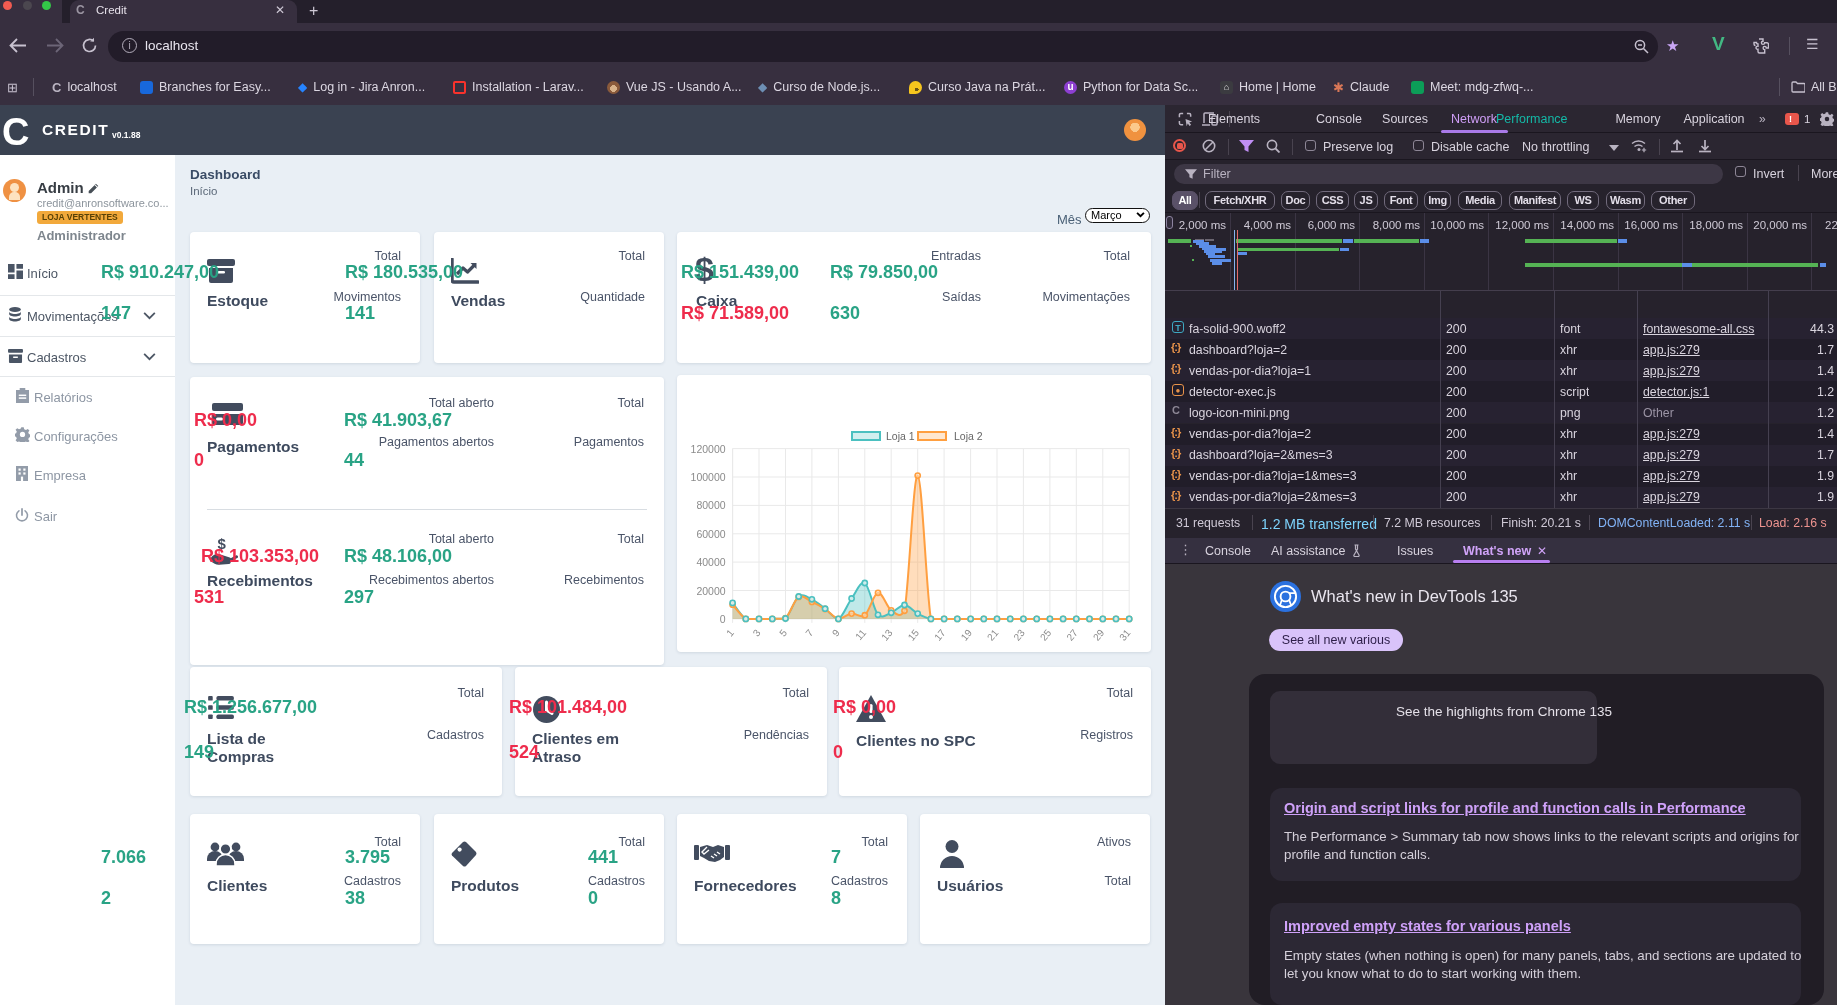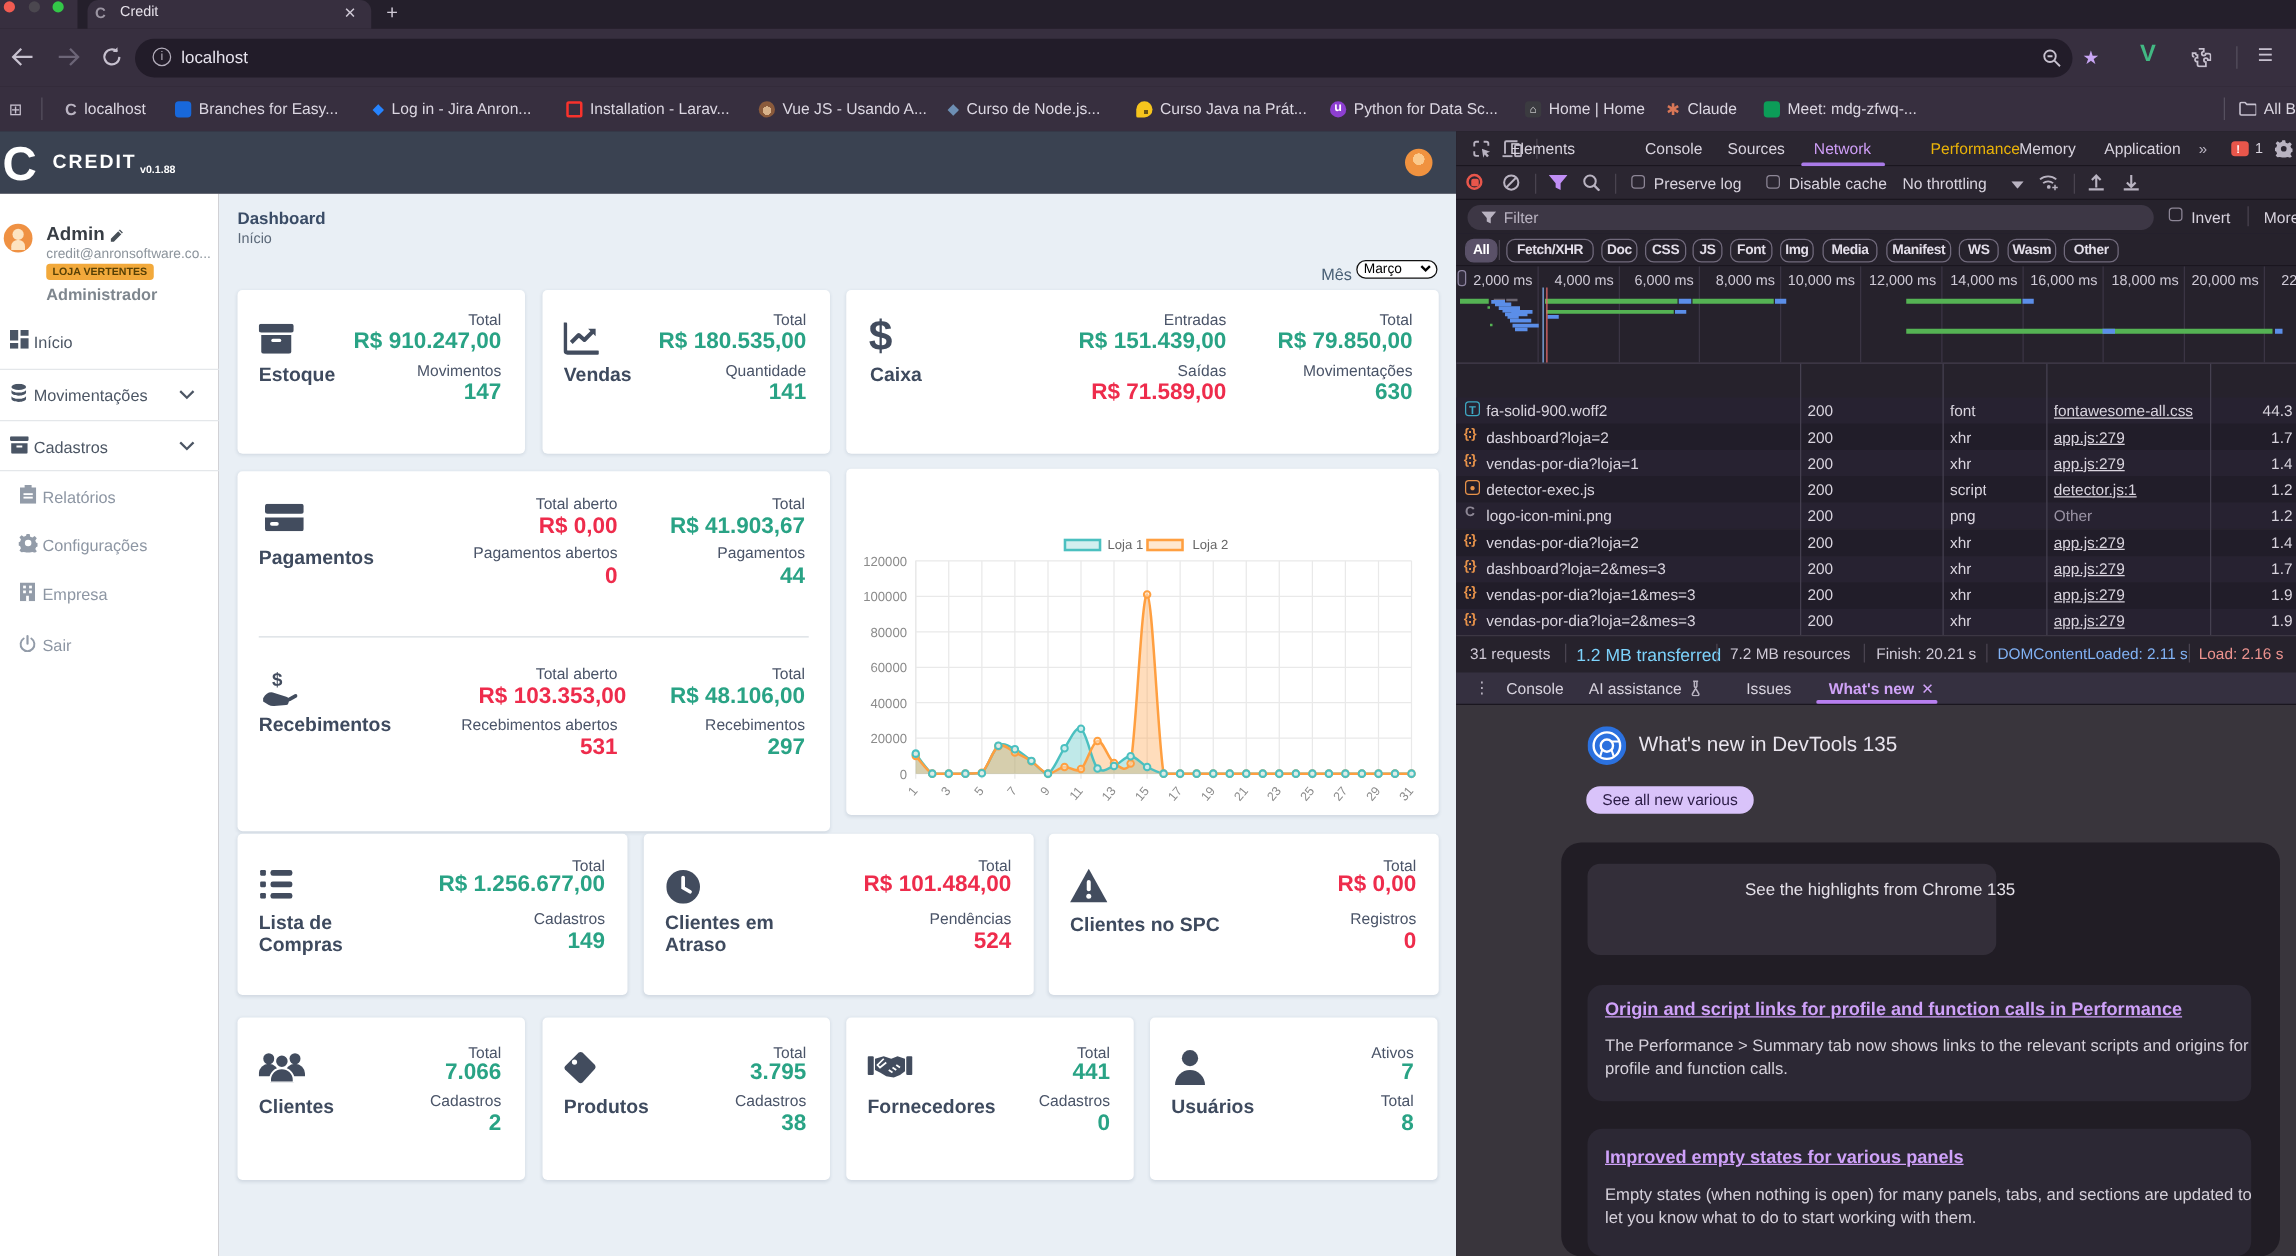--- a/index.html
+++ b/index.html
@@ -12,21 +12,21 @@
 #urlbar{left:108px;top:31px;width:1550px;height:31px;background:#221c29;border-radius:16px;color:#e8e4ee}
 #bookbar{left:0;top:69px;width:1837px;height:36px;background:#372f3f}
 .bm{position:absolute;top:69px;height:36px;display:flex;align-items:center;gap:6px;color:#dcd7e2;font-size:12.5px}
 .fav{width:13px;height:13px;border-radius:3px;display:inline-block;flex:none}
 .tool-ic{color:#c7c1cf}
 #apphdr{left:0;top:105px;width:1165px;height:50px;background:#3a4251}
 #sidebar{left:0;top:155px;width:175px;height:850px;background:#fff}
 #content{left:175px;top:155px;width:990px;height:850px;background:#e9eff5}
 .card{position:absolute;background:#fff;border-radius:4px;box-shadow:0 1px 3px rgba(40,60,90,.13)}
 .lab{position:absolute;font-size:12.5px;color:#4a5468;text-align:right}
-.val{position:absolute;font-size:18px;font-weight:bold;color:#29a385;text-align:right}
+.val{position:absolute;font-size:18px;font-weight:bold;color:#29a385;text-align:left}
 .val.red{color:#ee2c4c}
 .ctitle{position:absolute;font-size:15.5px;font-weight:bold;color:#3e4a5e}
 .mi{position:absolute;left:0;width:175px;height:40px;display:flex;align-items:center;color:#4c5664;font-size:13px}
 .mi .ic{width:14px;margin:0 5px 0 8px;text-align:center;color:#4a5565}
 .mi.lite{color:#8d96a3;padding-left:7px}
 .mi.lite .ic{color:#939ca9}
 .sdiv{position:absolute;left:0;width:175px;height:1px;background:#e4e7ea}
 #devtools{left:1165px;top:105px;width:672px;height:900px;background:#26222c;color:#d8d3de;font-size:12px}
 .dt-sep{position:absolute;width:1px;height:16px;background:#49434f;top:6px}
 .chip{position:absolute;top:3px;height:19px;line-height:17px;border:1.5px solid #716a7c;border-radius:7px;color:#e3dee9;font-size:11px;font-weight:bold;letter-spacing:-0.3px;text-align:center}
@@ -511,21 +511,21 @@
       <g stroke="#b9b3c1" fill="none" stroke-width="1.5">
         <path d="M3 11V2a1 1 0 0 1 1-1h9M1 13h8"></path>
         <rect x="11" y="4" width="5" height="9" rx="1"></rect>
       </g>
     </svg>
 <div class="dt-sep" style="left:64px"></div>
 <div class="abs" style="left:43px;top:7px;width:120px;text-align:left;color:#d8d3de;font-size:12.5px">Elements</div>
 <div class="abs" style="left:114px;top:7px;width:120px;text-align:center;color:#d8d3de;font-size:12.5px">Console</div>
 <div class="abs" style="left:180px;top:7px;width:120px;text-align:center;color:#d8d3de;font-size:12.5px">Sources</div>
 <div class="abs" style="left:249px;top:7px;width:120px;text-align:center;color:#cf9ef7;font-size:12.5px">Network</div>
-<div class="abs" style="left:331px;top:7px;width:120px;text-align:right;color:#eab308;font-size:12.5px">Performance</div>
+<div class="abs" style="left:331px;top:7px;width:120px;text-align:left;color:#14b8a6;font-size:12.5px">Performance</div>
 <div class="abs" style="left:413px;top:7px;width:120px;text-align:center;color:#d8d3de;font-size:12.5px">Memory</div>
 <div class="abs" style="left:489px;top:7px;width:120px;text-align:center;color:#d8d3de;font-size:12.5px">Application</div>
 <div class="abs" style="left:276px;top:25px;width:67px;height:3px;background:#a97ae8;border-radius:2px"></div>
 <div class="abs" style="left:594px;top:7px;color:#b9b3c1;font-size:12px;letter-spacing:-2px">»</div>
 <div class="abs" style="left:620px;top:8px;width:14px;height:12px;background:#e8564b;border-radius:3px"></div>
     <div class="abs" style="left:624px;top:9px;color:#fff;font-size:9px;font-weight:bold">!</div>
 <div class="abs" style="left:639px;top:8px;color:#d8d3de;font-size:11.5px">1</div>
 <svg class="abs" style="left:655px;top:7px" width="14" height="14" viewBox="0 0 16 16">
       <path d="M6.7.3h2.6l.5 2.2 1.9.8L13.6 2l1.8 1.8-1.3 1.9.8 1.9 2.2.5v2.6l-2.2.5-.8 1.9 1.3 1.9-1.8 1.8-1.9-1.3-1.9.8-.5 2.2H6.7l-.5-2.2-1.9-.8L2.4 16 .6 14.2l1.3-1.9-.8-1.9-2.2-.5V7.3l2.2-.5.8-1.9L.6 3 2.4 1.2l1.9 1.3 1.9-.8z" fill="#b9b3c1"></path>
       <circle cx="8" cy="8" r="2.6" fill="#2b2631"></circle>

